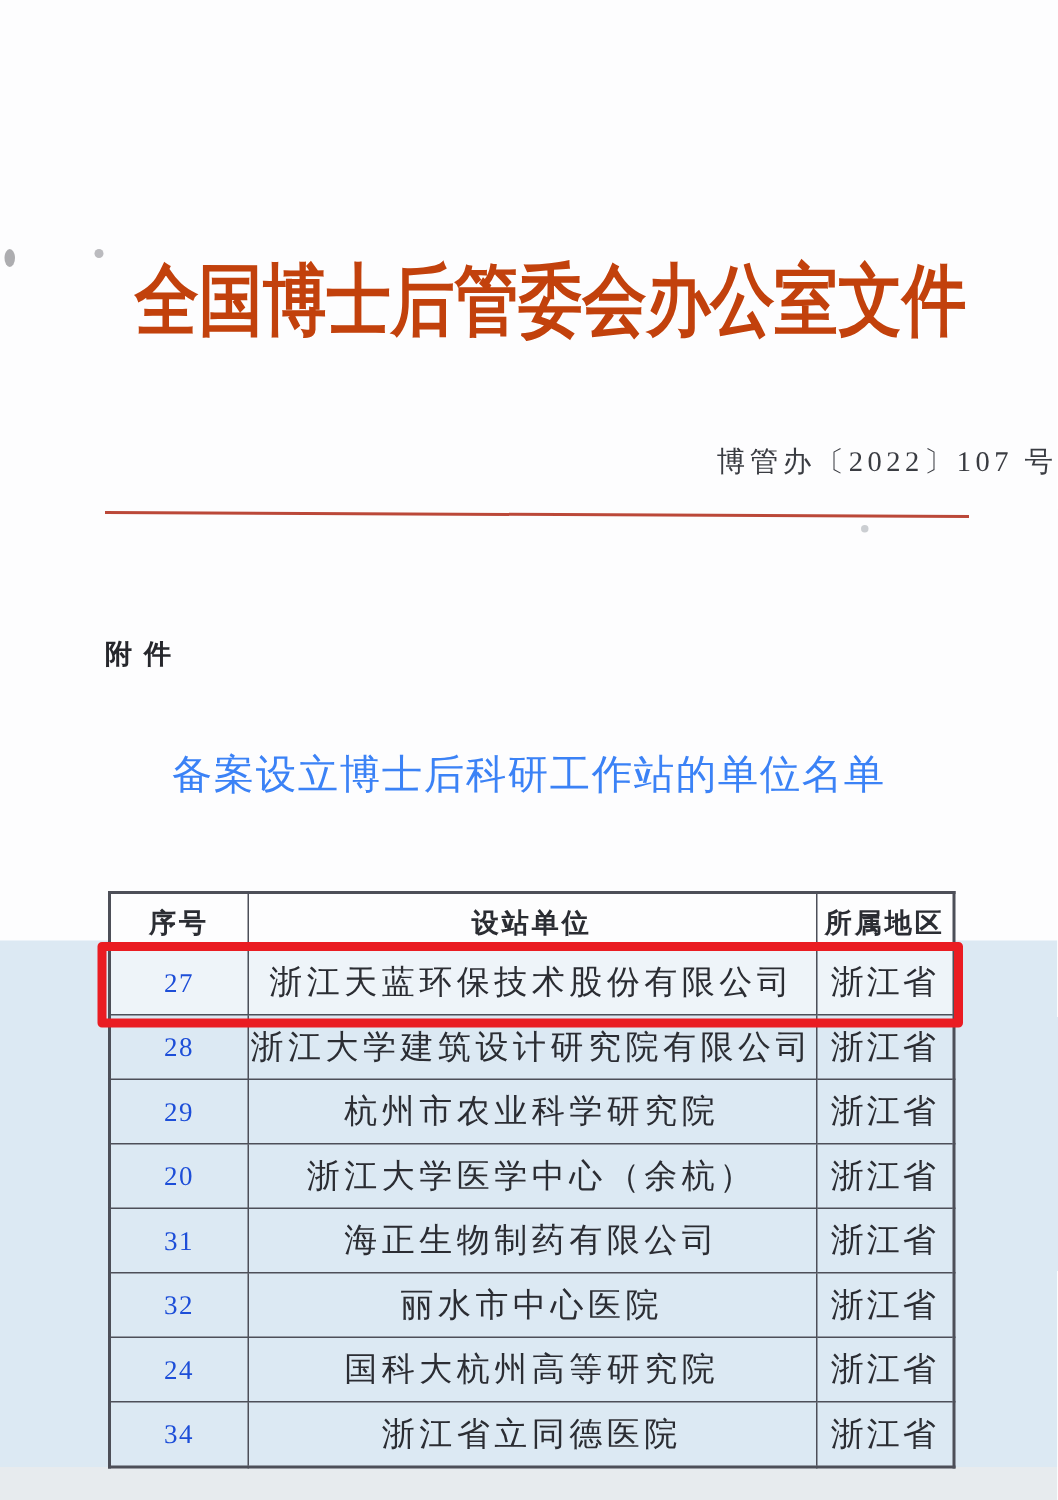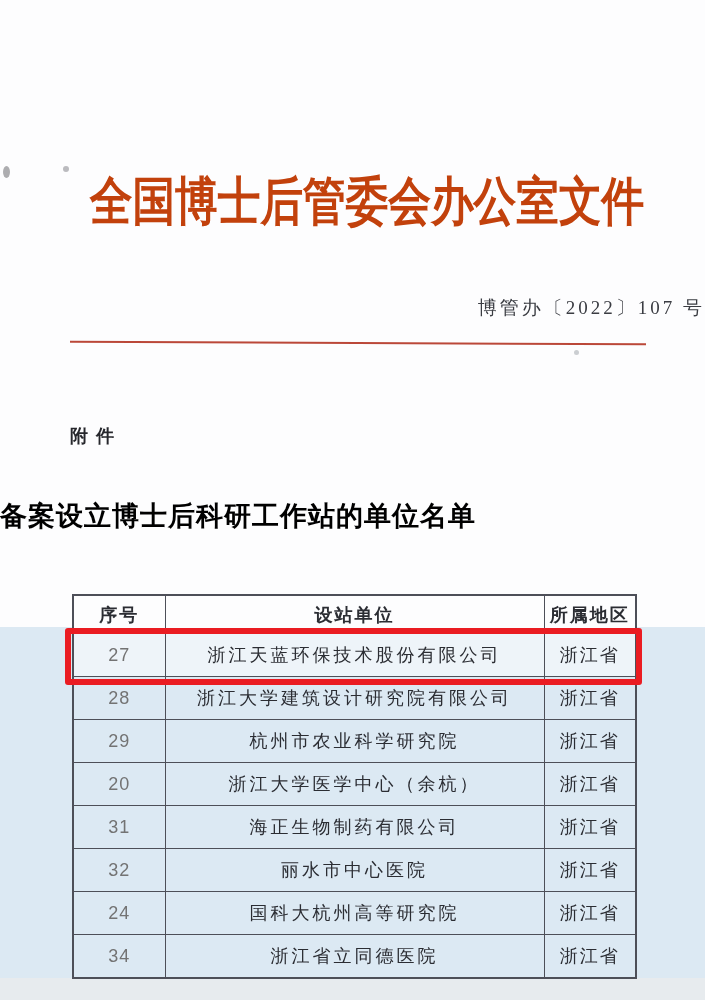--- a/index.html
+++ b/index.html
@@ -82,24 +82,25 @@
     color: #26272c;
     z-index: 1;
   }
 
   .table-title {
     position: absolute;
     top: 498px;
     left: 0;
     width: 100%;
     margin: 0;
+    text-align: center;
     font-size: 27px;
-    font-weight: bold;
+    font-weight: normal;
     letter-spacing: 1px;
-    color: #000000;
+    color: #3b82f6;
     white-space: nowrap;
     z-index: 1;
   }
 
   table.units-table {
     position: absolute;
     top: 594px;
     left: 72px;
     width: 563px;
     border-collapse: collapse;
@@ -123,26 +124,26 @@
   .units-table { border: 2px solid #4d4f58; }
 
   .units-table thead th {
     height: 37px;
     font-size: 18px;
     font-weight: 600;
     letter-spacing: 2px;
     color: #2b2d33;
     background: #fdfdfe;
   }
-  .units-table tbody td { height: 42px; font-size: 18px; font-family: Liberation Serif, serif; }
+  .units-table tbody td { height: 42px; font-size: 22px; font-family: Liberation Serif, serif; }
   .units-table tbody td.no {
     font-size: 18px;
     letter-spacing: 1px;
-    color: #737373;
-    font-family: Liberation Sans, sans-serif;
+    color: #1d4ed8;
+    font-family: Liberation Serif, serif;
   }
   .units-table tbody td.unit   { letter-spacing: 3px; color: #2b2d33; }
   .units-table tbody td.region { letter-spacing: 2px; color: #2b2d33; }
   .units-table tbody tr.hl td  { background: rgba(255,255,255,0.5); }
 
   .highlight-box {
     position: absolute;
     left: 65px;
     top: 628px;
     width: 577px;

